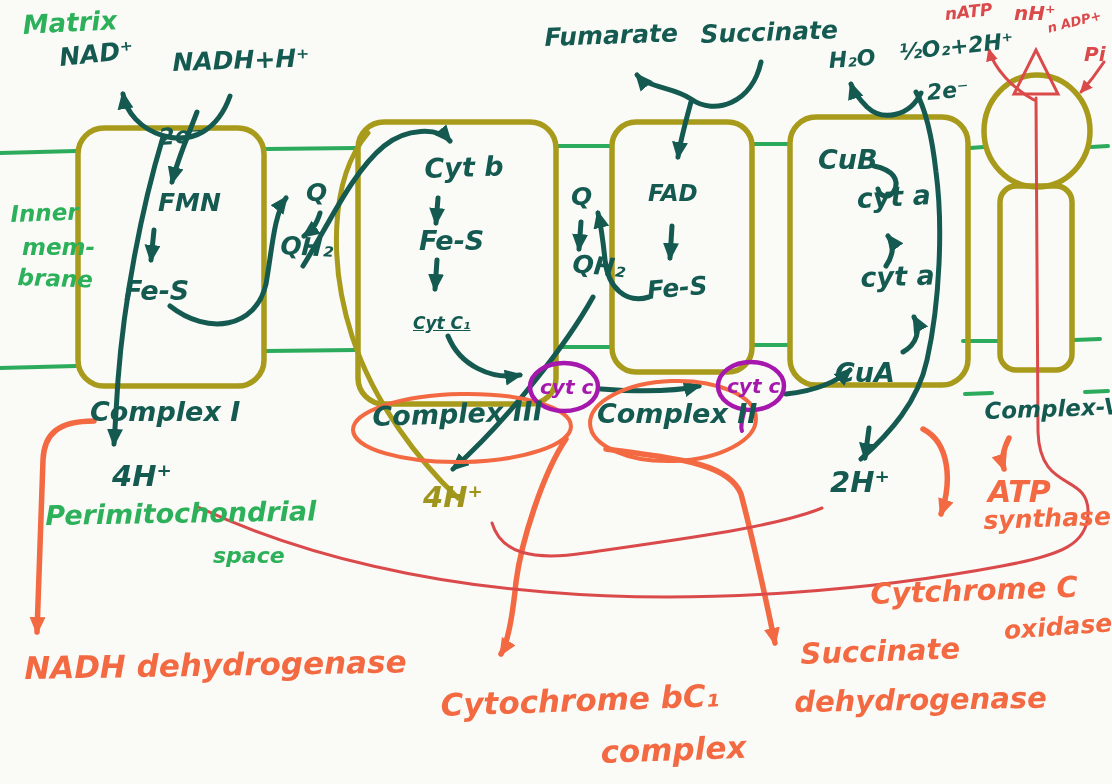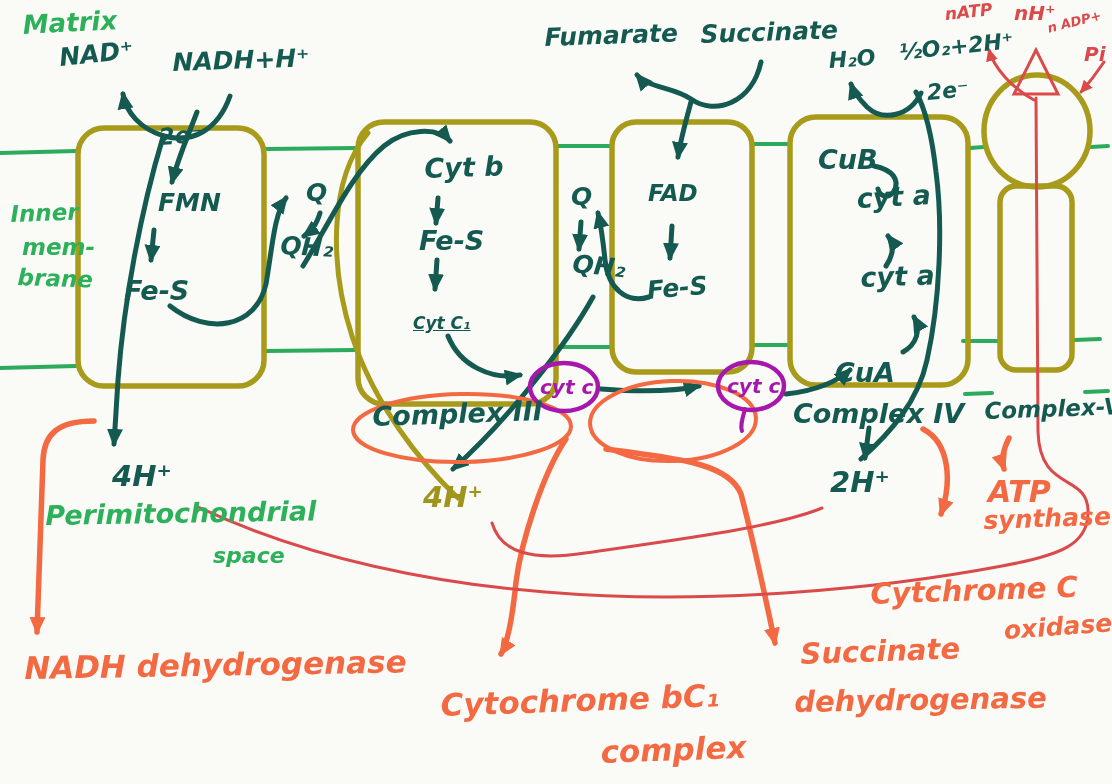--- a/index.html
+++ b/index.html
@@ -122,20 +122,21 @@
   <div class="lbl green" style="left:22px;top:236px;font-size:23px;">mem-</div>
   <div class="lbl green" style="left:18px;top:266px;font-size:23px;transform:rotate(2deg);">brane</div>
   <div class="lbl green" style="left:45px;top:502px;font-size:27px;transform:rotate(-1deg);">Perimitochondrial</div>
   <div class="lbl green" style="left:213px;top:545px;font-size:22px;">space</div>
 
   <div class="lbl teal" style="left:58px;top:45px;font-size:25px;transform:rotate(-6deg);">NAD⁺</div>
   <div class="lbl teal" style="left:172px;top:50px;font-size:25px;transform:rotate(-2deg);">NADH+H⁺</div>
   <div class="lbl teal" style="left:158px;top:126px;font-size:23px;transform:rotate(-4deg);">2e⁻</div>
   <div class="lbl teal" style="left:128px;top:190px;font-size:25px;margin-left:30px;">FMN</div>
   <div class="lbl teal" style="left:124px;top:277px;font-size:27px;">Fe-S</div>
+  <div class="lbl teal" style="left:90px;top:398px;font-size:27px;">Complex I</div>
   <div class="lbl teal" style="left:112px;top:462px;font-size:29px;">4H⁺</div>
   <div class="lbl orange" style="left:24px;top:653px;font-size:31px;transform:rotate(-1deg);">NADH dehydrogenase</div>
 
   <div class="lbl teal" style="left:306px;top:180px;font-size:25px;">Q</div>
   <div class="lbl teal" style="left:281px;top:233px;font-size:25px;transform:rotate(3deg);">QH₂</div>
 
   <div class="lbl teal" style="left:424px;top:155px;font-size:27px;transform:rotate(-2deg);">Cyt b</div>
   <div class="lbl teal" style="left:419px;top:227px;font-size:27px;">Fe-S</div>
   <div class="lbl teal" style="left:413px;top:315px;font-size:17px;text-decoration:underline;">Cyt C₁</div>
   <div class="lbl teal" style="left:372px;top:403px;font-size:27px;transform:rotate(-2deg);">Complex III</div>
@@ -143,34 +144,34 @@
   <div class="lbl orange" style="left:440px;top:690px;font-size:31px;transform:rotate(-2deg);">Cytochrome bC₁</div>
   <div class="lbl orange" style="left:600px;top:737px;font-size:31px;transform:rotate(-2deg);">complex</div>
 
   <div class="lbl teal" style="left:571px;top:184px;font-size:25px;">Q</div>
   <div class="lbl teal" style="left:574px;top:251px;font-size:25px;transform:rotate(6deg);">QH₂</div>
 
   <div class="lbl teal" style="left:544px;top:25px;font-size:25px;transform:rotate(-2deg);">Fumarate</div>
   <div class="lbl teal" style="left:700px;top:22px;font-size:25px;transform:rotate(-2deg);">Succinate</div>
   <div class="lbl teal" style="left:648px;top:182px;font-size:23px;">FAD</div>
   <div class="lbl teal" style="left:646px;top:278px;font-size:25px;transform:rotate(-5deg);">Fe-S</div>
+  <div class="lbl teal" style="left:597px;top:400px;font-size:27px;">Complex II</div>
   <div class="lbl orange" style="left:800px;top:640px;font-size:29px;transform:rotate(-2deg);">Succinate</div>
   <div class="lbl orange" style="left:794px;top:688px;font-size:29px;transform:rotate(-1deg);">dehydrogenase</div>
 
   <div class="lbl purple" style="left:540px;top:377px;font-size:20px;">cyt c</div>
   <div class="lbl purple" style="left:727px;top:376px;font-size:20px;">cyt c</div>
 
   <div class="lbl teal" style="left:828px;top:50px;font-size:22px;transform:rotate(-4deg);">H₂O</div>
   <div class="lbl teal" style="left:898px;top:42px;font-size:22px;transform:rotate(-6deg);">½O₂+2H⁺</div>
   <div class="lbl teal" style="left:926px;top:82px;font-size:22px;transform:rotate(-5deg);">2e⁻</div>
   <div class="lbl teal" style="left:818px;top:146px;font-size:27px;">CuB</div>
   <div class="lbl teal" style="left:856px;top:185px;font-size:27px;transform:rotate(-3deg);">cyt a</div>
   <div class="lbl teal" style="left:860px;top:264px;font-size:27px;transform:rotate(-2deg);">cyt a</div>
   <div class="lbl teal" style="left:835px;top:323px;font-size:27px;margin-top:36px;">CuA</div>
-  <div class="lbl teal" style="left:793px;top:400px;font-size:27px;">Complex IV</div>
   <div class="lbl teal" style="left:830px;top:468px;font-size:29px;">2H⁺</div>
   <div class="lbl orange" style="left:870px;top:580px;font-size:29px;transform:rotate(-2deg);">Cytchrome C</div>
   <div class="lbl orange" style="left:1003px;top:618px;font-size:25px;transform:rotate(-4deg);">oxidase</div>
 
   <div class="lbl red" style="left:944px;top:6px;font-size:17px;transform:rotate(-6deg);">nATP</div>
   <div class="lbl red" style="left:1014px;top:3px;font-size:20px;font-style:italic;">nH⁺</div>
   <div class="lbl red" style="left:1046px;top:22px;font-size:13px;transform:rotate(-14deg);">n ADP+</div>
   <div class="lbl red" style="left:1084px;top:44px;font-size:20px;">Pi</div>
   <div class="lbl teal" style="left:984px;top:400px;font-size:23px;transform:rotate(-2deg);">Complex-V</div>
   <div class="lbl orange" style="left:988px;top:477px;font-size:30px;">ATP</div>

